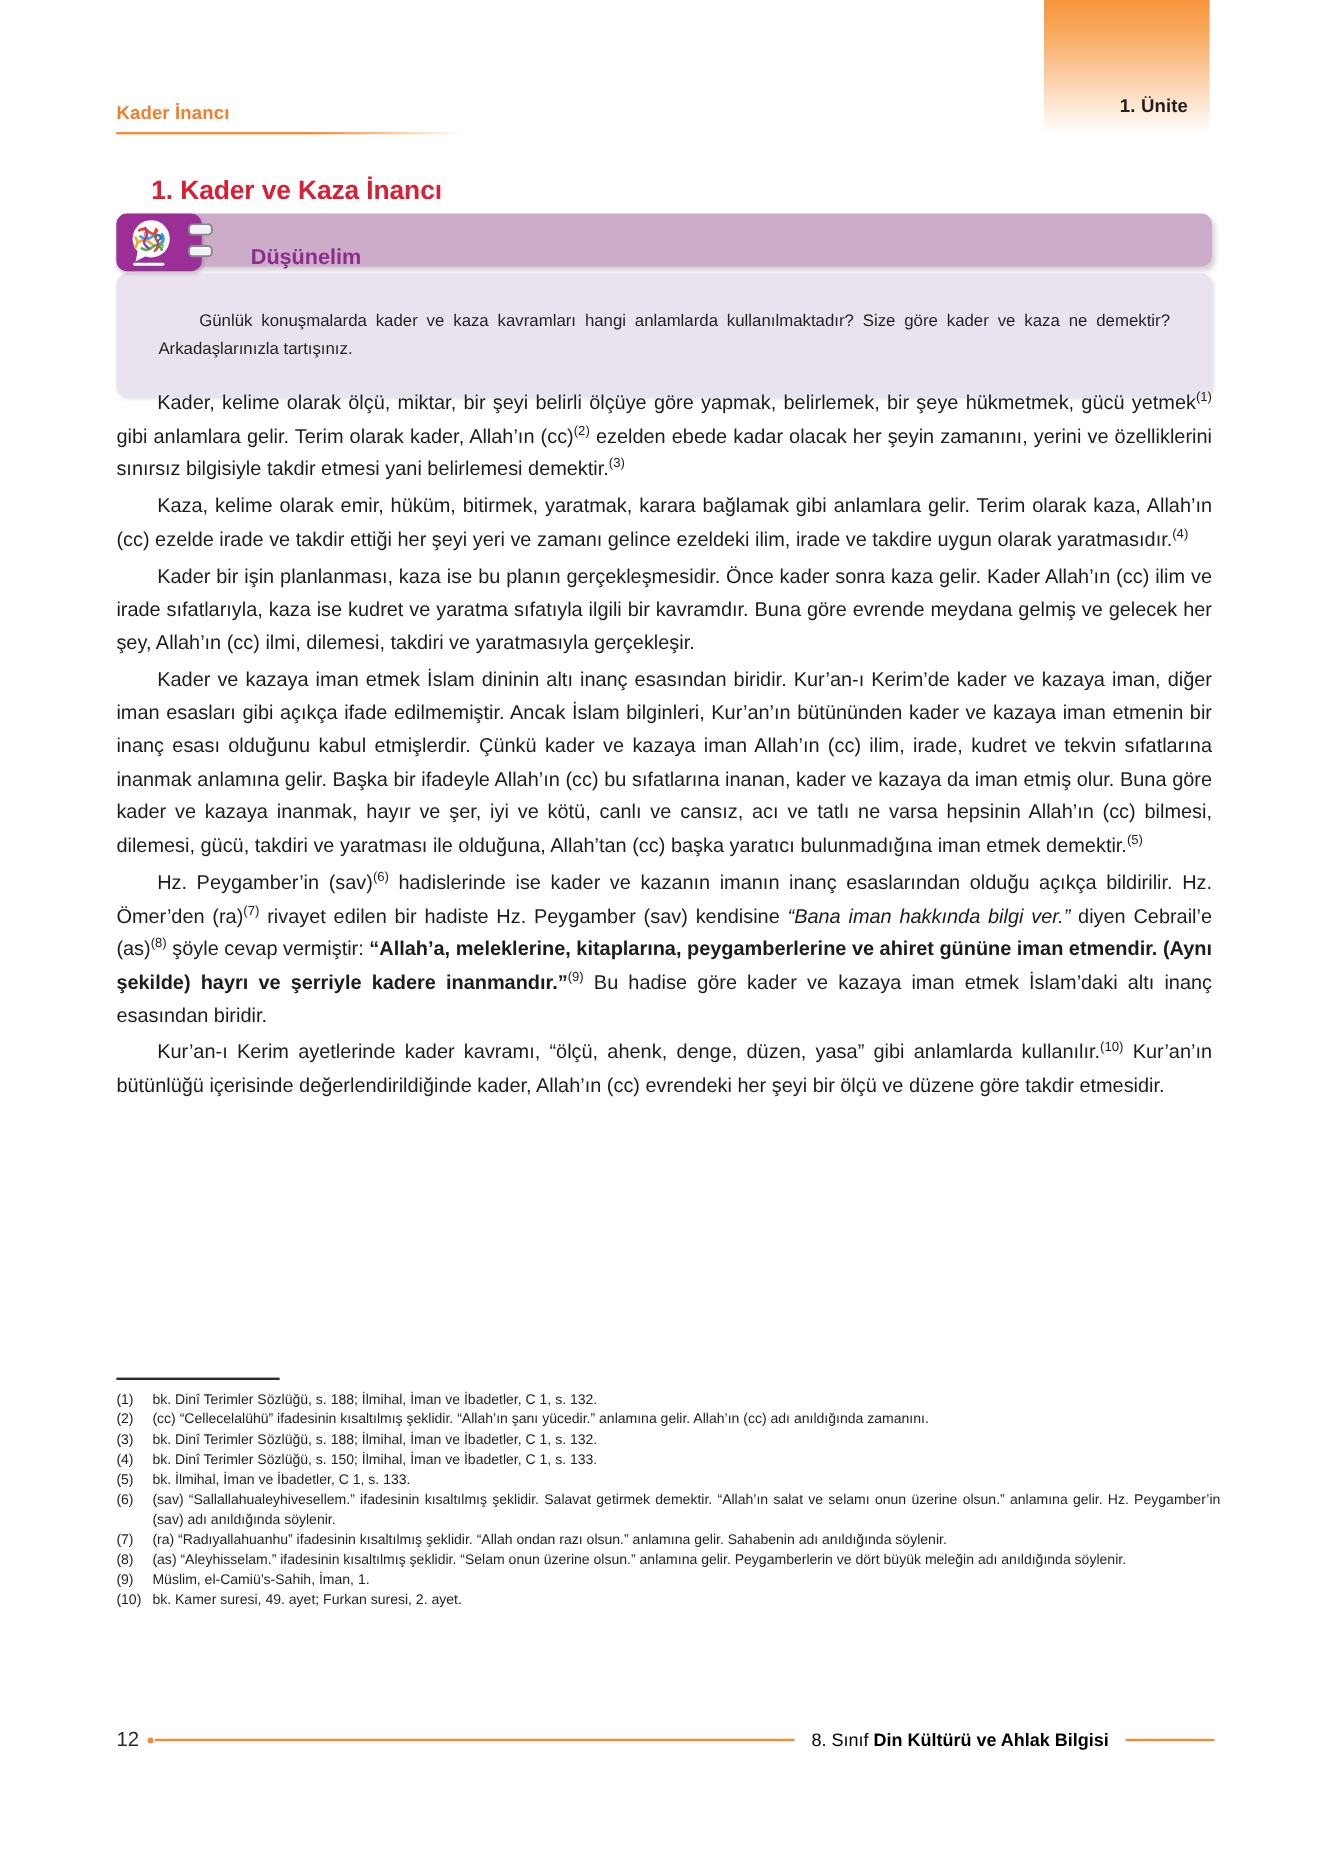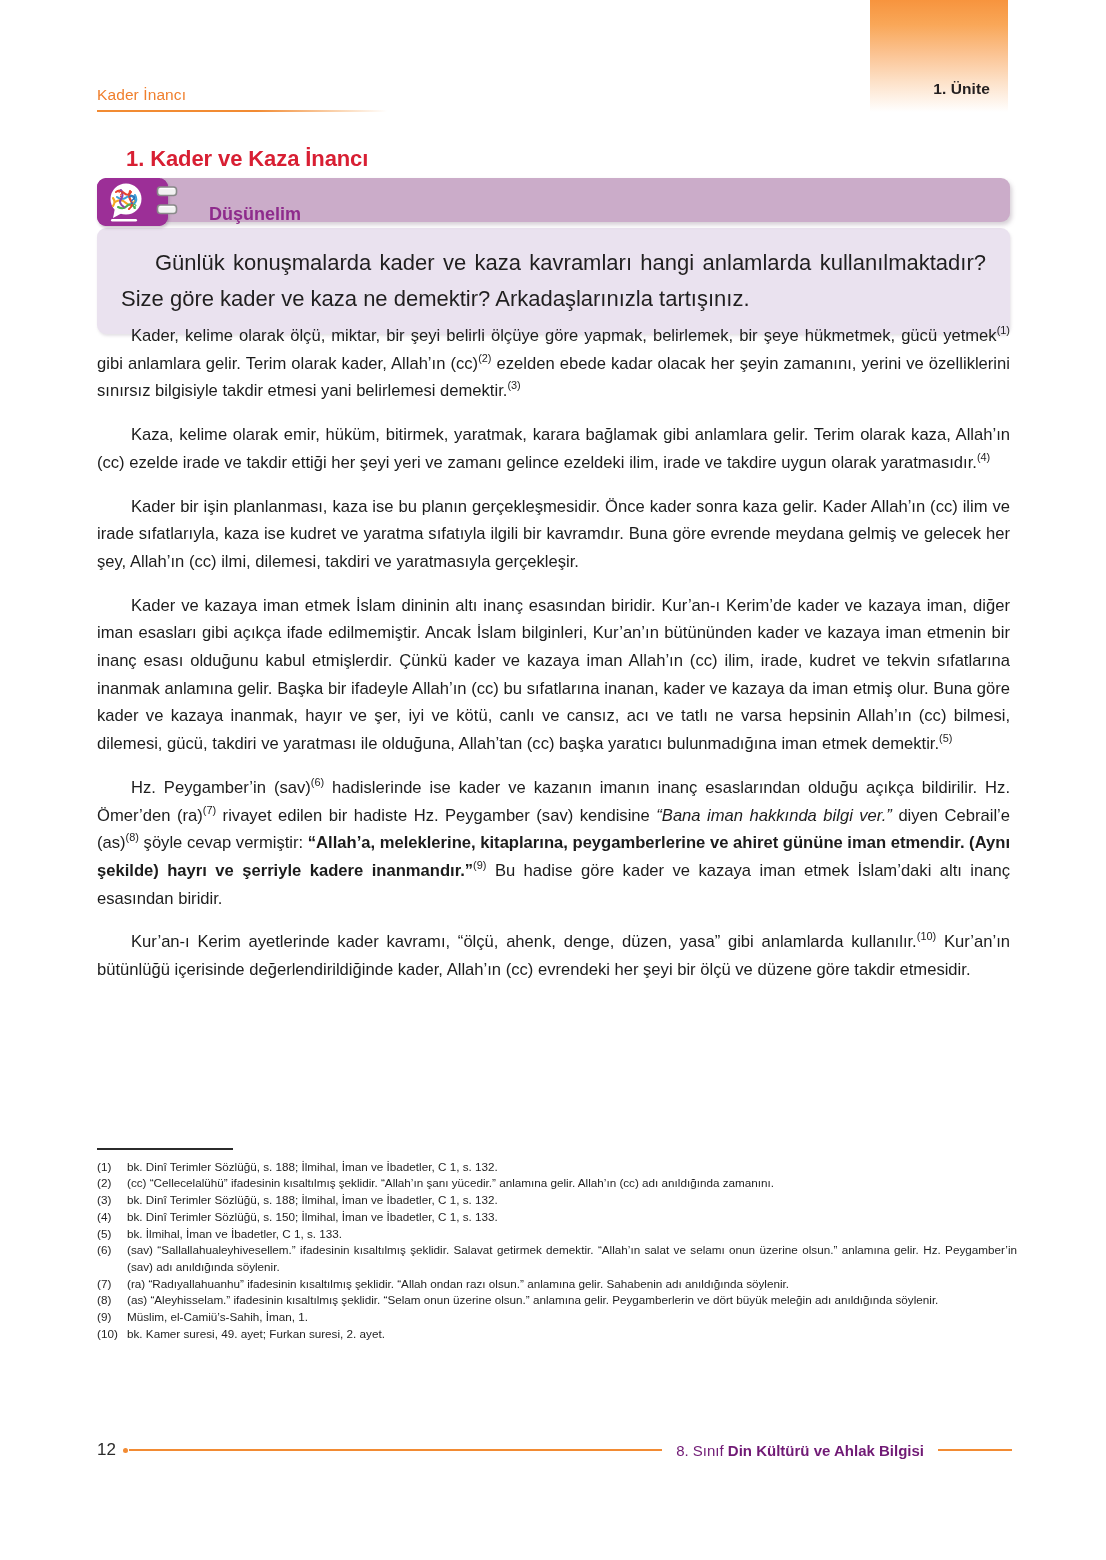--- a/index.html
+++ b/index.html
@@ -35,21 +35,21 @@
     letter-spacing: 0.1px;
     margin-top: 33px;
   }
 
   
   .running-head {
     position: absolute;
     top: 86px;
     left: 97px;
     font-size: 15.5px;
-    font-weight: normal;
+    font-weight: bold;
     color: #f07f2d;
     letter-spacing: 0.1px;
   }
   .running-head-rule {
     position: absolute;
     top: 110px;
     left: 97px;
     width: 290px;
     height: 2.4px;
     background: linear-gradient(to right, #f28b33 0%, #f28b33 55%, #fbd9b9 85%, #ffffff 100%);
@@ -119,22 +119,22 @@
     z-index: 5;
   }
   .activity-body {
     margin-top: 6px;
     background: #eae2ef;
     border-radius: 9px;
     padding: 17px 24px 18px 24px;
     box-shadow: 1px 2px 3px rgba(150,140,155,0.25);
   }
   .activity-body p {
-    margin: 0;
-    font-size: 22px;
+    margin: 11px;
+    font-size: 14px;
     line-height: 1.62;
     text-align: justify;
     text-indent: 34px;
     color: #201f1f;
   }
 
   
   .body-text {
     position: absolute;
     top: 322px;
@@ -142,21 +142,21 @@
     width: 913px;
   }
   .body-text p {
     margin: 0 0 0 0;
     font-size: 16.6px;
     line-height: 1.67;
     text-align: justify;
     text-indent: 34px;
     color: #1c1c1c;
   }
-  .body-text p + p { margin-top: 16px; }
+  .body-text p + p { margin-top: 3px; }
   sup { font-size: 0.66em; vertical-align: super; line-height: 0; }
   .ital { font-style: italic; }
   .bold { font-weight: bold; }
 
   
   .footnotes {
     position: absolute;
     top: 1148px;
     left: 97px;
     width: 920px;
@@ -209,21 +209,21 @@
     flex: 0 0 auto;
   }
   .foot-line-long {
     flex: 1 1 auto;
     height: 1.6px;
     background: #f28b33;
     margin-right: 14px;
   }
   .foot-label {
     font-size: 15px;
-    color: #701a75;
+    color: #000000;
     white-space: nowrap;
     flex: 0 0 auto;
   }
   .foot-label b { font-weight: bold; }
   .foot-line-short {
     flex: 0 0 74px;
     height: 1.6px;
     background: #f28b33;
     margin-left: 14px;
   }

